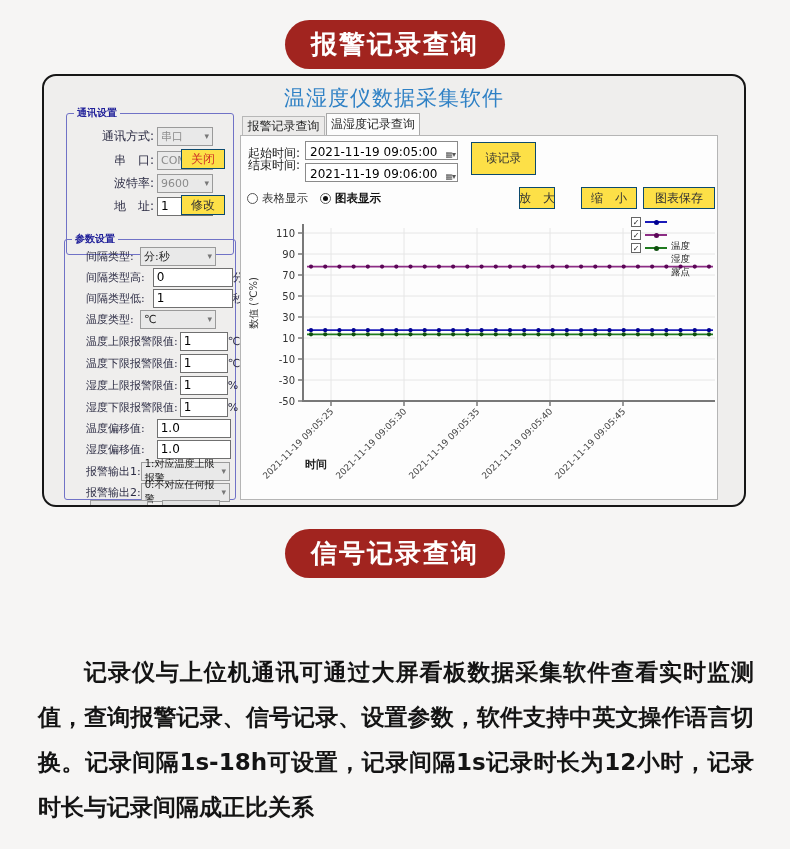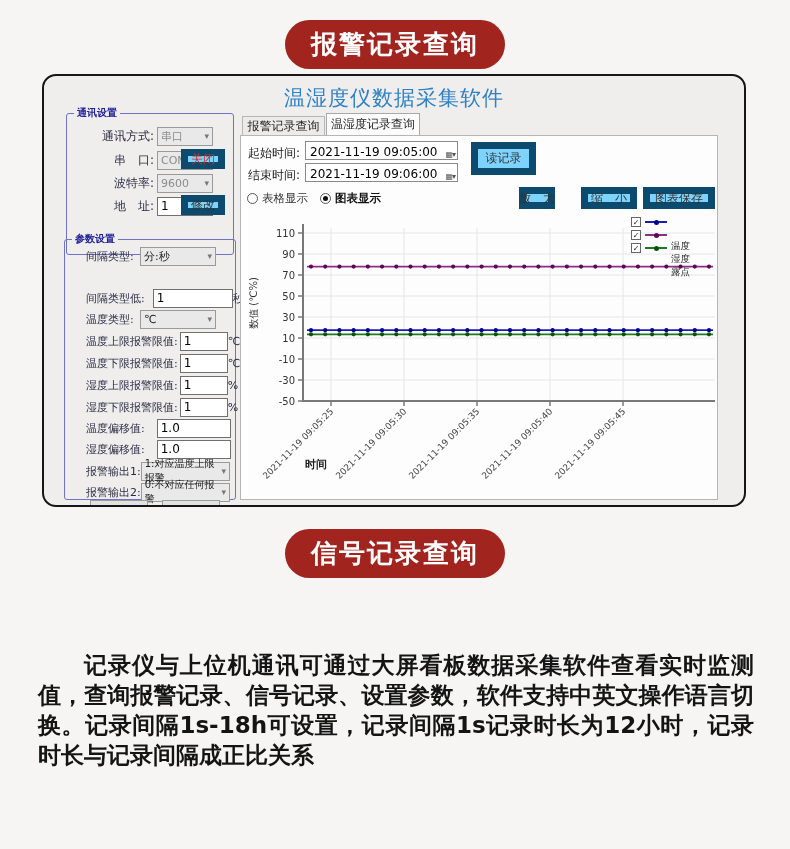--- a/index.html
+++ b/index.html
@@ -35,21 +35,21 @@
   .sel { display:inline-flex; align-items:center; justify-content:space-between;
          background:#e9e9e9; border:1px solid #9a9a9a; height:19px;
          font-size:11px; color:#222; padding:0 3px; }
   .sel.disabled { color:#8b8b8b; }
   .arrow { font-size:9px; color:#777; line-height:1; }
   .tin { background:#fff; border:1px solid #707070; height:19px; font-size:12px;
          padding:0 3px; font-family:"DejaVu Sans", sans-serif; color:#000; }
   .unit { font-size:11px; color:#2c2c44; margin-left:auto; }
 
   .btn { display:inline-flex; align-items:center; justify-content:center;
-         background:#7dd3fc; border:7px solid #0c4a6e; color:#333;
+         background:#fde047; border:1px solid #0c4a6e; color:#333;
          font-size:12px; cursor:pointer; white-space:nowrap; }
   .btn-close { color:#cf3026; }
   .side-btn { position:absolute; width:44px; height:20px; }
 
   .stub-btn { position:absolute; width:58px; height:18px; top:424px;
               background:#e2e2e2; border:1px solid #9c9c9c; }
 
   
   .tab { position:absolute; font-size:12px; color:#222; display:flex; align-items:center;
          justify-content:center; white-space:nowrap; }
@@ -83,21 +83,21 @@
   #legend { position:absolute; left:390px; top:80px; z-index:3; }
   .lg-row { display:flex; align-items:center; gap:4px; height:12px; margin-bottom:1px; }
   .lg-cbx { width:10px; height:10px; border:1px solid #666; background:#fff; font-size:8px;
             line-height:9px; text-align:center; color:#222; }
   .lg-line { position:relative; width:22px; height:2px; }
   .lg-line i { position:absolute; left:9px; top:-1.5px; width:5px; height:5px; border-radius:50%; }
   .lg-name { font-size:9.5px; color:#222;margin-top:48px; }
 
   
   .desc { position:absolute; left:38px; top:650px; width:716px;
-          font-size:23px; line-height:30px; font-weight:600; color:#141414;
+          font-size:23px; line-height:45px; font-weight:600; color:#141414;
           text-indent:2em; text-align:justify; }
 </style>
 </head>
 <body>
 
 <div class="page">
 
   <div class="banner banner-top">报警记录查询</div>
 
   <div class="app-window">
@@ -137,20 +137,25 @@
     <div class="groupbox params">
       <span class="gb-caption">参数设置</span>
 
       <div class="prow" style="top:6px">
         <span class="plabel">间隔类型:</span>
         <span class="sel" style="width:76px;margin-left:auto;margin-right:14px">
           <span>分:秒</span>
           <span class="arrow">▾</span>
         </span>
       </div>
+      <div class="prow" style="top:27px">
+        <span class="plabel">间隔类型高:</span>
+        <input class="tin" style="width: 80px; margin-left: 8px;" value="0">
+        <span class="unit">分</span>
+      </div>
       <div class="prow" style="top:48px">
         <span class="plabel">间隔类型低:</span>
         <input class="tin" style="width: 80px; margin-left: 8px;" value="1">
         <span class="unit">秒</span>
       </div>
       <div class="prow" style="top:69px">
         <span class="plabel">温度类型:</span>
         <span class="sel" style="width:76px;margin-left:auto;margin-right:14px">
           <span>℃</span>
           <span class="arrow">▾</span>
@@ -205,21 +210,21 @@
 
     <div class="tab tab-inactive">报警记录查询</div>
     <div class="tab tab-active">温湿度记录查询</div>
 
     <div class="tab-panel">
       <span class="qlabel" style="left:7px;top:9px">起始时间:</span>
       <div class="dtfield" style="left:64px;top:5px">
         <span>2021-11-19  09:05:00</span>
         <span class="dticon">▦▾</span>
       </div>
-      <span class="qlabel" style="left:7px;top:31px">结束时间:</span>
+      <span class="qlabel" style="left:7px;top:21px">结束时间:</span>
       <div class="dtfield" style="left:64px;top:27px">
         <span>2021-11-19  09:06:00</span>
         <span class="dticon">▦▾</span>
       </div>
       <button class="btn btn-read">读记录</button>
 
       <div class="radio-item" style="left:6px;top:55px">
         <span class="radio"></span>
         <span>表格显示</span>
       </div>

